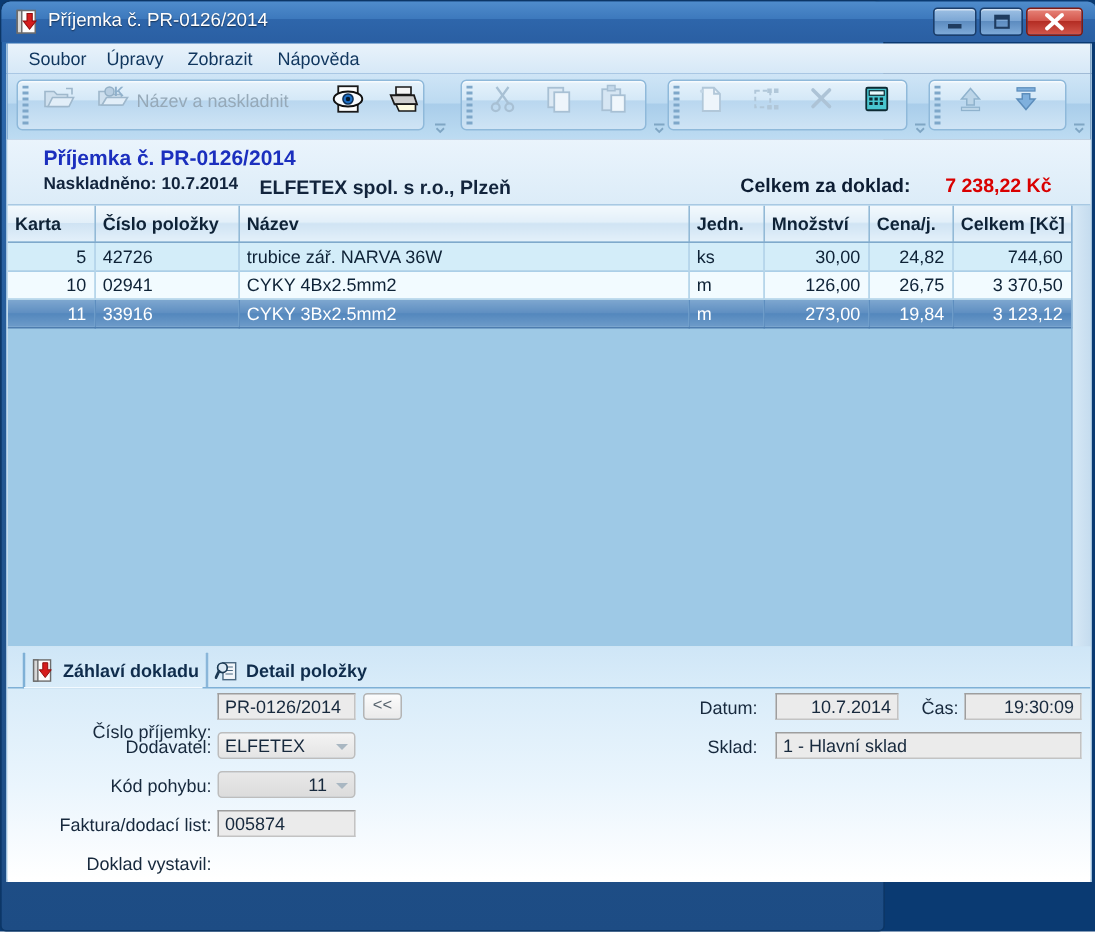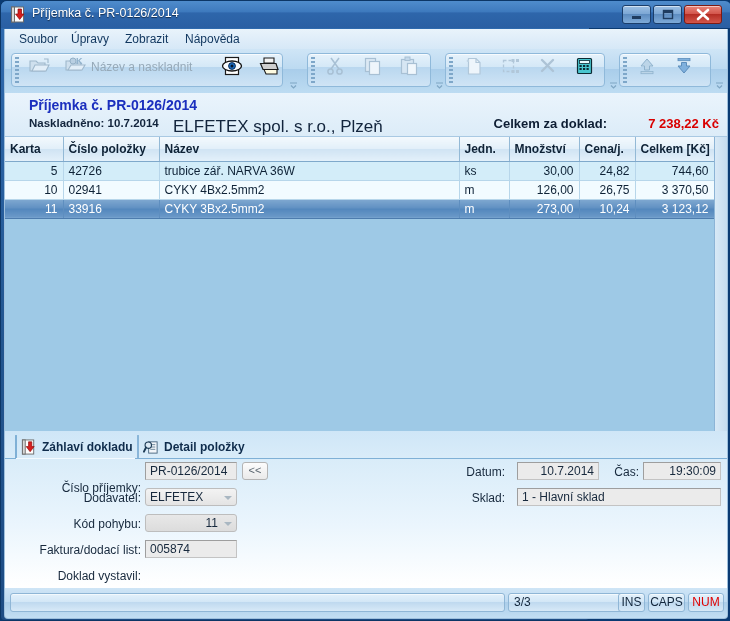--- a/index.html
+++ b/index.html
@@ -105,28 +105,28 @@
   #doc-title{
     position:absolute;left:24px;top:4px;
     color:#1b2fbe;font-size:14px;font-weight:bold;white-space:nowrap;
   }
   #doc-sub1{
     position:absolute;left:24px;top:24px;
     color:#12243c;font-size:11.5px;font-weight:bold;white-space:nowrap;
   }
   #doc-sub2{
     position:absolute;left:168px;top:24px;
-    color:#12243c;font-size:17px;font-weight:normal;white-space:nowrap;
+    color:#12243c;font-size:13px;font-weight:bold;white-space:nowrap;
   }
   #total-label{
     position:absolute;right:120px;top:23px;
     color:#0d1d33;font-size:13px;font-weight:bold;white-space:nowrap;
   }
   #total-value{
-    position:absolute;right:8px;top:23px;
+    position:absolute;right:26px;top:23px;
     color:#d90000;font-size:13px;font-weight:bold;white-space:nowrap;
   }
   
   #grid{
     position:absolute;left:0;top:44px;width:722px;height:294px;
     background:#9ec9e6;
     overflow:hidden;
   }
   #grid-scroll-right{
     position:absolute;right:0;top:0;width:13px;height:294px;
@@ -498,21 +498,21 @@
             <td class="num">126,00</td>
             <td class="num">26,75</td>
             <td class="num">3 370,50</td>
           </tr>
           <tr class="r-sel">
             <td class="num">11</td>
             <td>33916</td>
             <td>CYKY 3Bx2.5mm2</td>
             <td>m</td>
             <td class="num">273,00</td>
-            <td class="num">10,24</td>
+            <td class="num">19,84</td>
             <td class="num">3 123,12</td>
           </tr>
         </tbody>
       </table>
       <div id="grid-scroll-right"></div>
     </div>
 
     <div id="bottom">
       <div id="tabline"></div>
 
@@ -570,20 +570,13 @@
 
         <span class="flabel" style="left:598px;top:6px;width:36px">Čas:</span>
         <div class="fin r" style="left:638px;top:3px;width:78px;height:18px">19:30:09</div>
 
         <span class="flabel" style="left:400px;top:32px;width:100px">Sklad:</span>
         <div class="fin" style="left:512px;top:29px;width:204px;height:18px">1 - Hlavní sklad</div>
       </div>
     </div>
   </div>
 
-  <div id="statusbar">
-    <div class="sbox" id="sb-main"></div>
-    <div class="sbox" id="sb-count">3/3</div>
-    <div class="sbox" id="sb-ins">INS</div>
-    <div class="sbox" id="sb-caps">CAPS</div>
-    <div class="sbox" id="sb-num">NUM</div>
-  </div>
 </div>
 
 </body></html>

